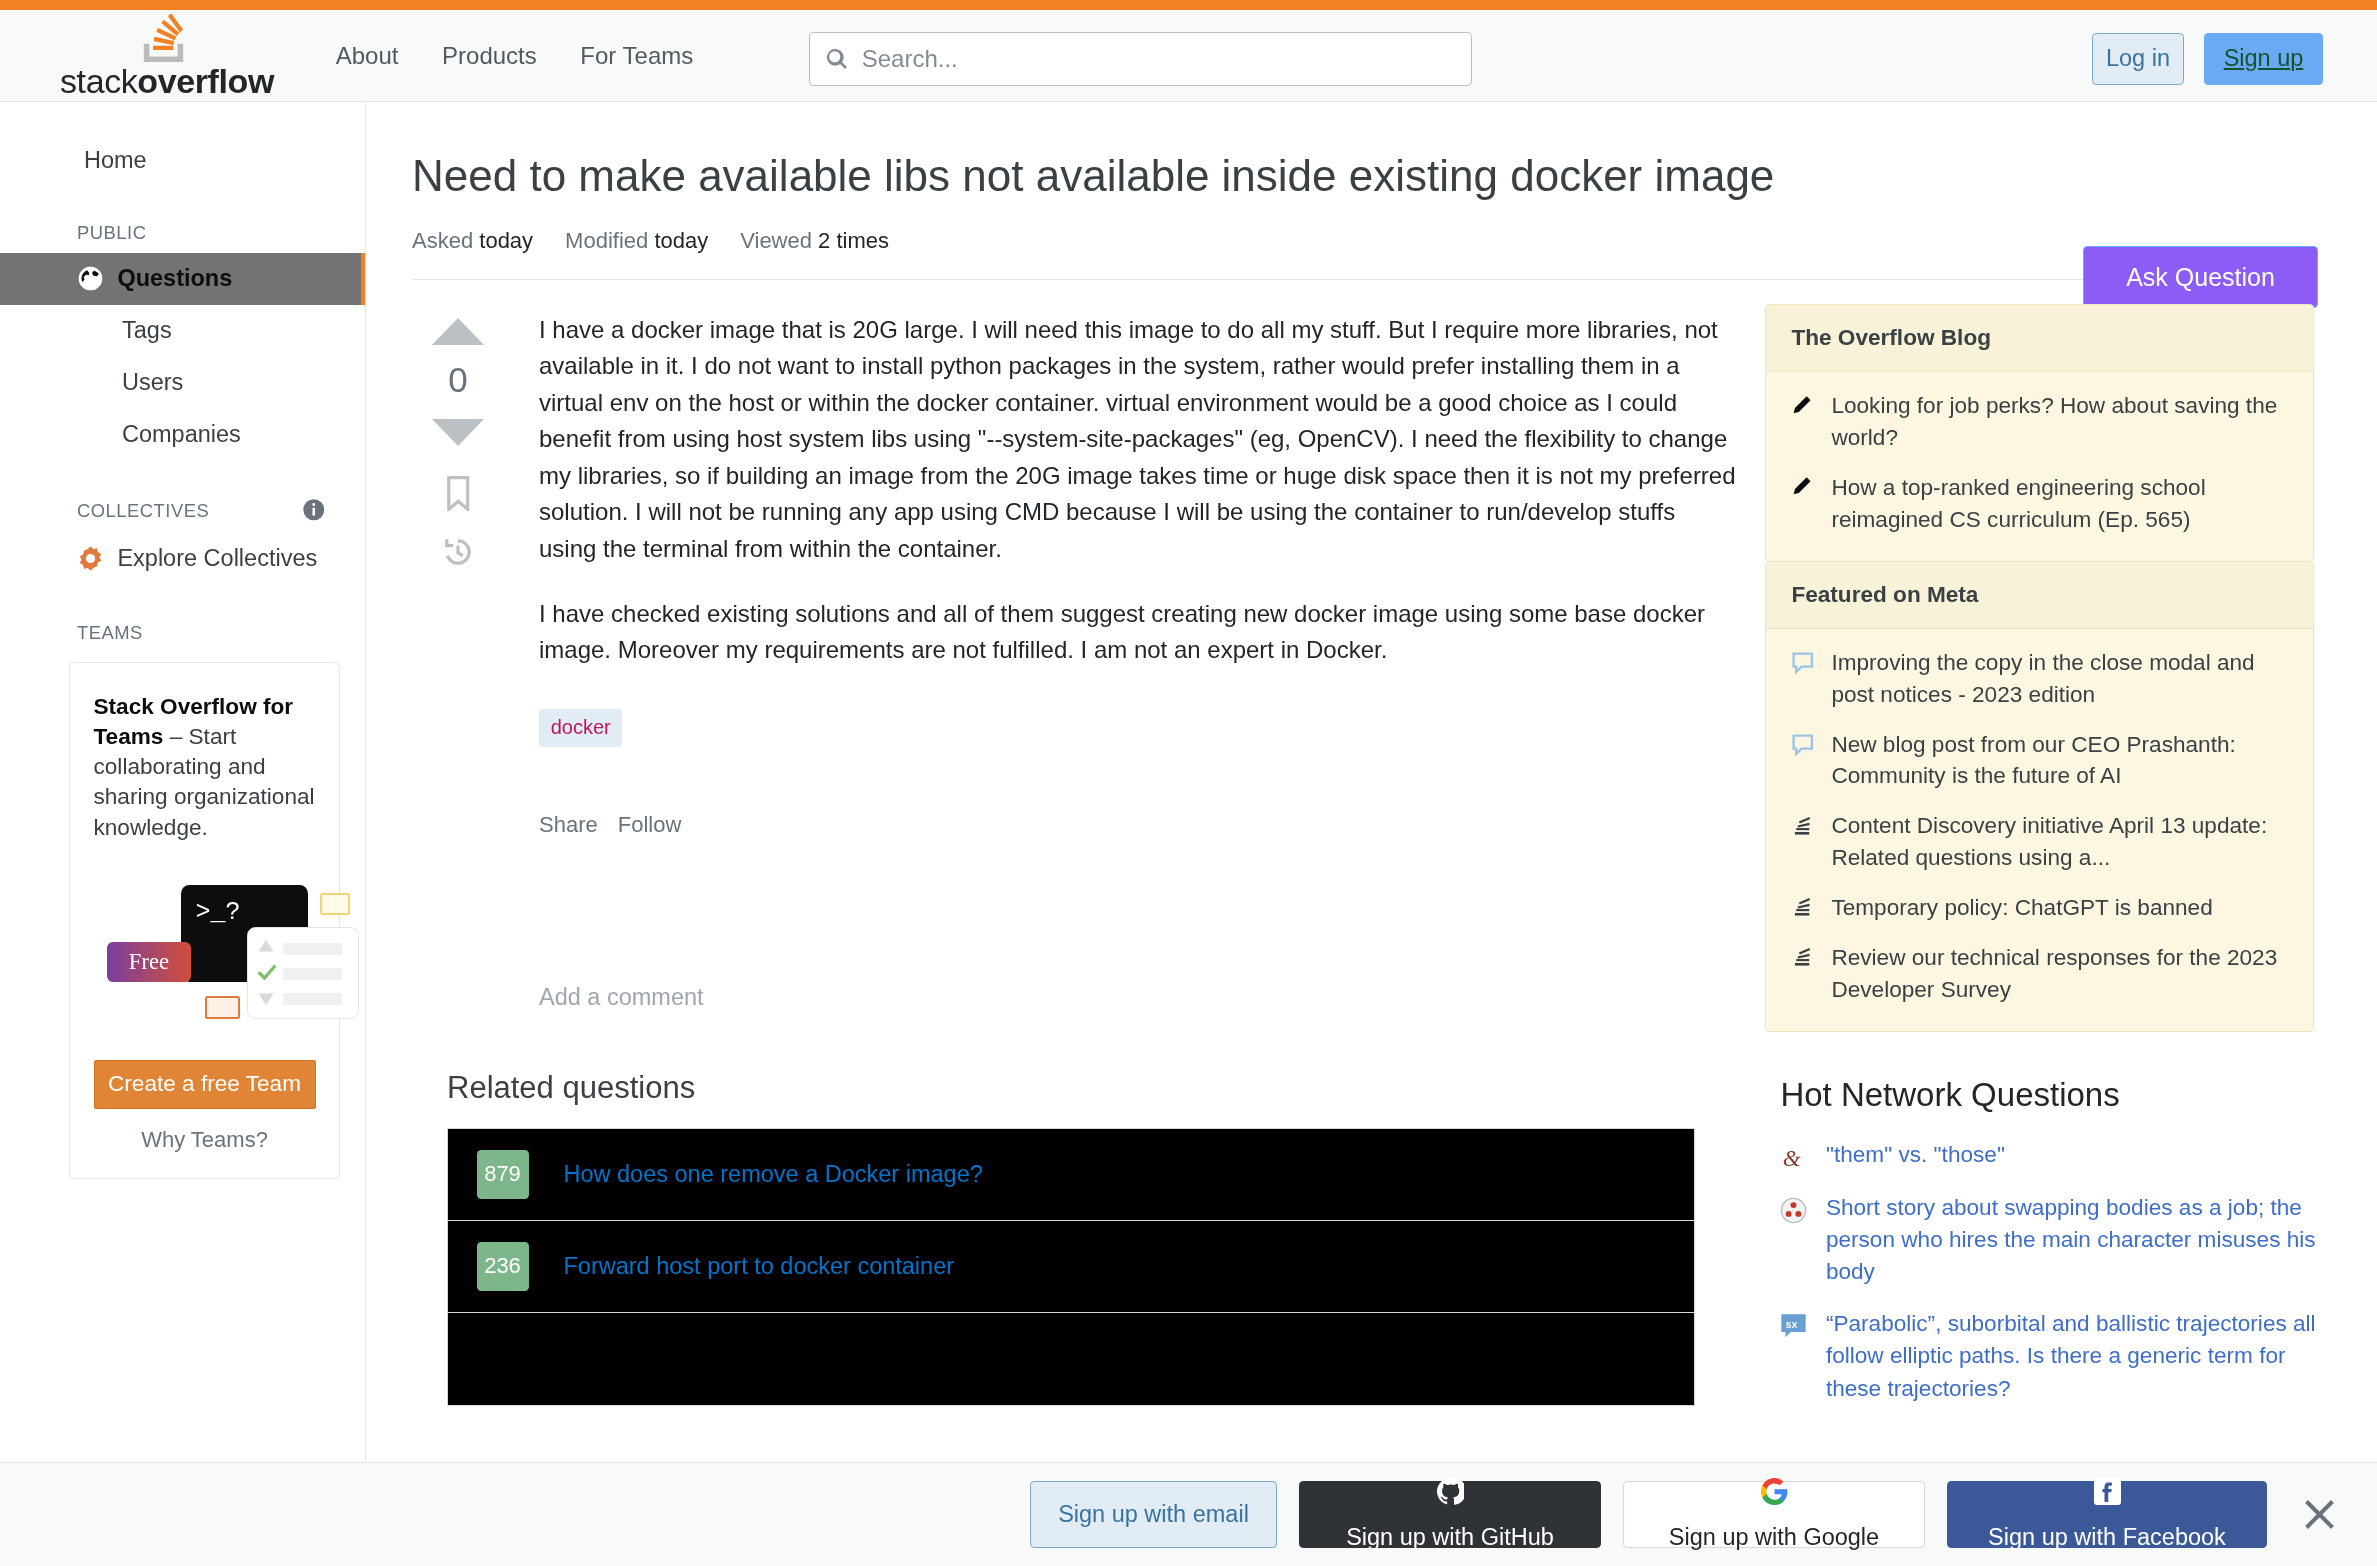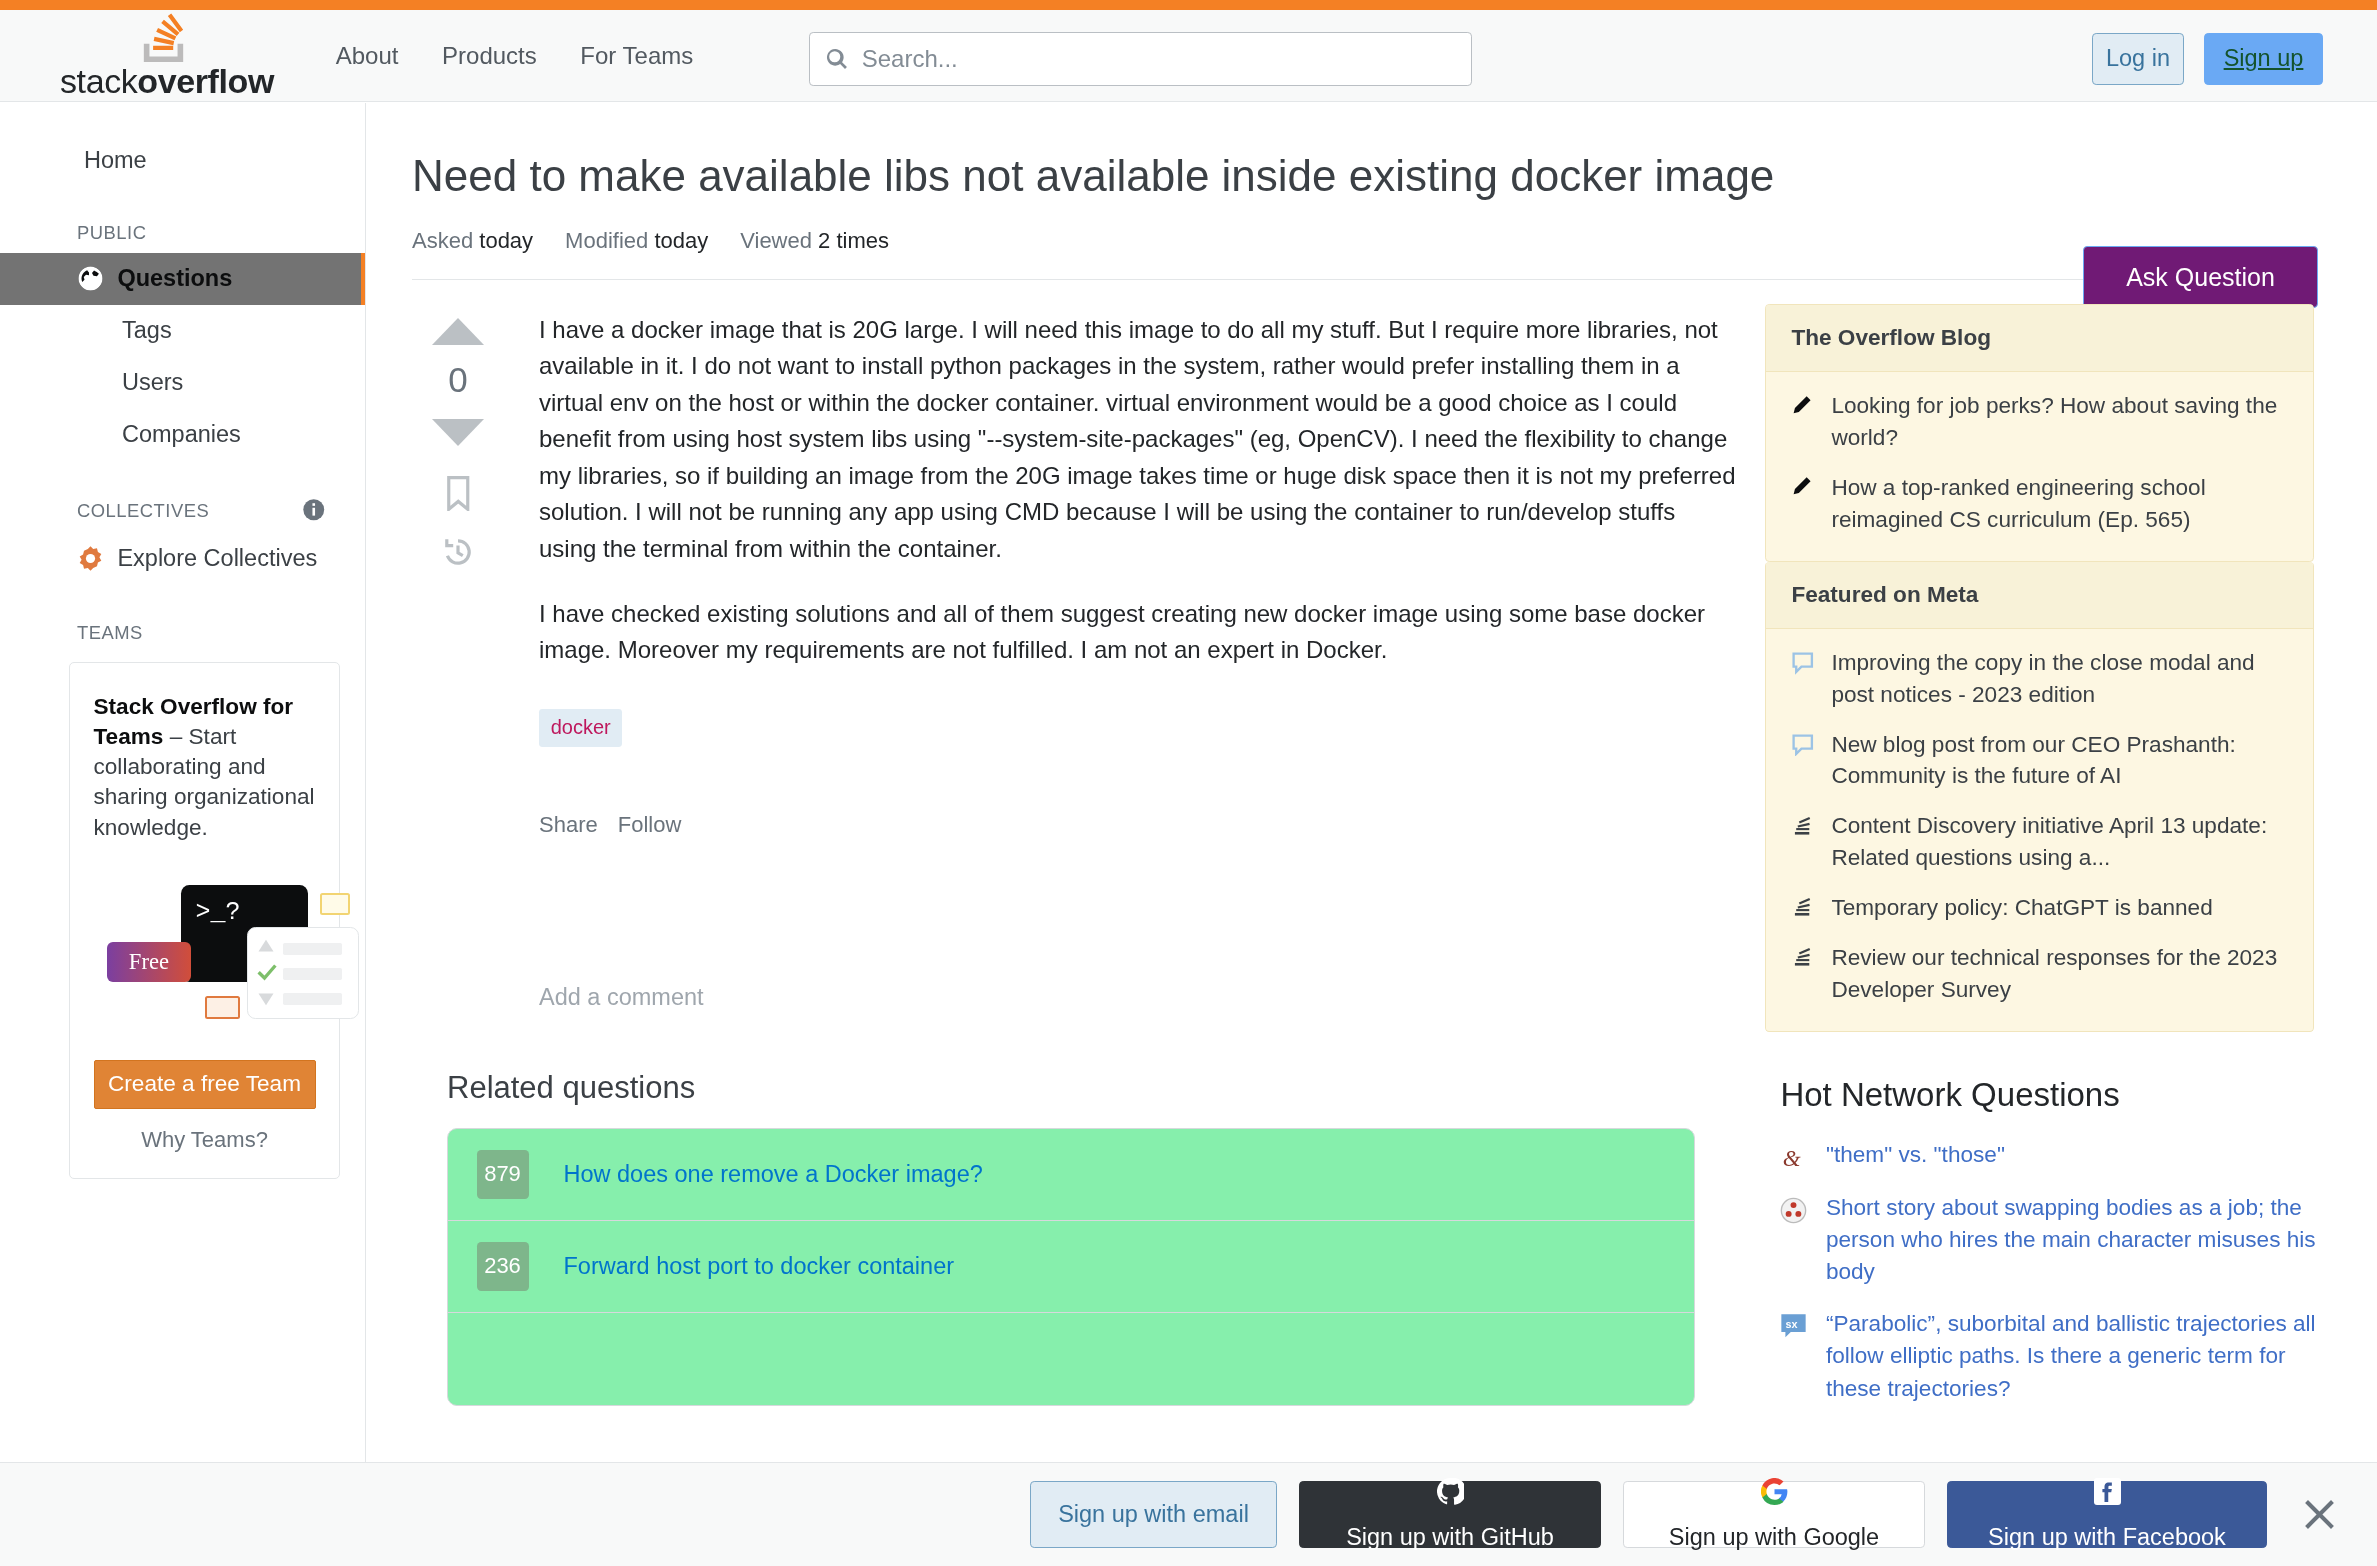--- a/index.html
+++ b/index.html
@@ -168,21 +168,21 @@
     border-bottom: 0.8px solid #e3e6e8;
     width: 1811px; margin-left: 46px; padding-left: 0;
   }
   .q-title {
     font-size: 44px; font-weight: 400; color: #3b4045;
     margin: 0; line-height: 1.2; max-width: 1694px;
   }
   .btn-ask {
     position: absolute; right: 59px; top: 143px;
     width: 235px; height: 62px;
-    background: #701a75; border: 0.8px solid #6aa9f4; border-radius: 4.2px;
+    background: #8b5cf6; border: 0.8px solid #6aa9f4; border-radius: 4.2px;
     color: #fff; font-size: 25px;
     display: flex; align-items: center; justify-content: center;
   }
   .q-meta { display: flex; gap: 32px; font-size: 22px; margin: 25px 0 25px 0; }
   .q-meta .lbl { color: #6a737c; }
   .q-meta .val { color: #232629; }
 
   
   .q-body { display: flex; margin-left: 46px; width: 1811px; padding-top: 32px; }
   .votecell { width: 92px; flex: none; display: flex; flex-direction: column; align-items: center; }
@@ -219,21 +219,21 @@
   .badge-dot { display: inline-block; width: 11px; height: 11px; border-radius: 50%; background: #d1a684; margin: 0 5px 0 6.7px; vertical-align: 1.7px; }
 
   .add-comment {
     margin-left: 127px; margin-top: 47px;
     font-size: 23.5px; color: #9fa6ad;
   }
 
   
   .related-wrap { margin-left: 442px; margin-top: 59px; width: 1248px; }
   .related-title { font-size: 31px; color: #3b4045; margin-bottom: 22px; }
-  .related-box { border: 0.8px solid #d6d9dc; border-radius: 10px; background: #86efac; }
+  .related-box { border: 0.8px solid #d6d9dc; border-radius: 0; background: #000000; }
   .related-row { display: flex; align-items: center; gap: 35px; padding: 25px 28.5px; border-bottom: 0.8px solid #d6d9dc; height: 92px; }
   .related-row:last-child { border-bottom: none; }
   .rel-score {
     background: #7eb68b; color: #fff; font-size: 22px;
     width: 52px; height: 49px; border-radius: 4.2px;
     display: flex; align-items: center; justify-content: center; flex: none;
   }
   .rel-link { font-size: 23.5px; color: #0074cc; }
 
   

